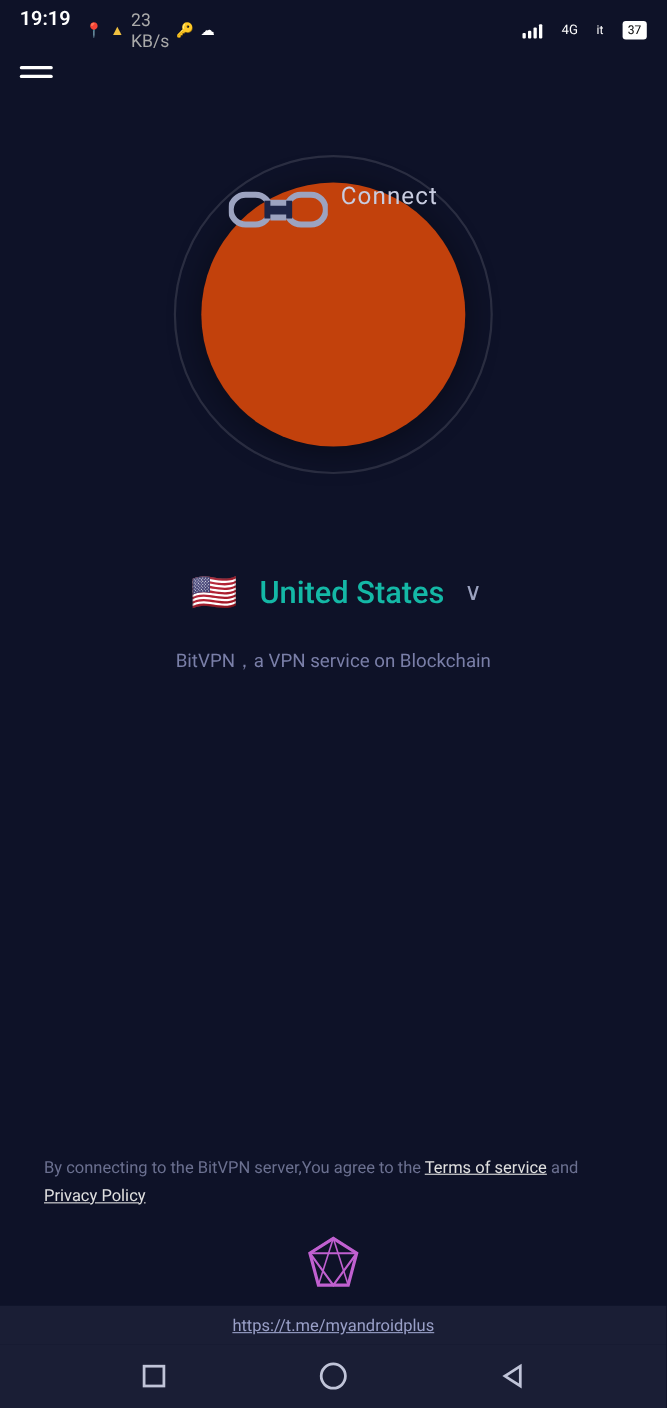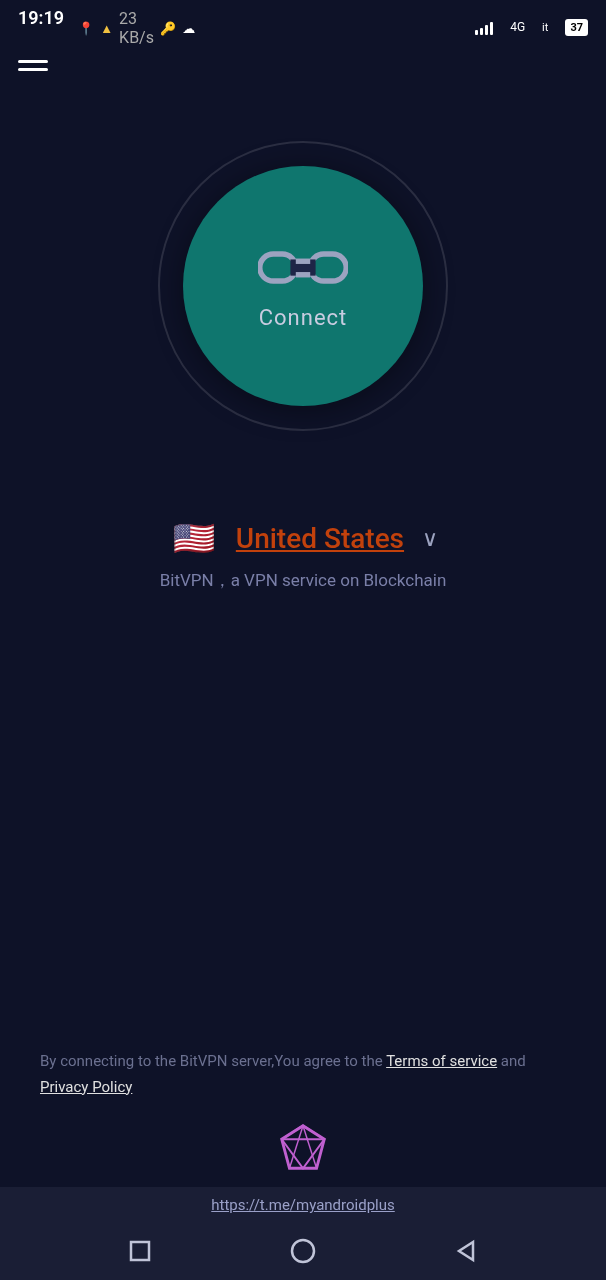--- a/index.html
+++ b/index.html
@@ -43,21 +43,21 @@
       gap: 17px;
     }
 
     .battery-icon {
       display: inline-flex;
       align-items: flex-end;
       background: #fff;
       border-radius: 3px;
       padding: 2px 5px;
       font-size: 11px;
-      font-weight: bold;
+      font-weight: normal;
       color: #000;
       gap: 2px;
     }
 
     .signal-bars {
       display: flex;
       align-items: flex-end;
       gap: 2px;
       height: 16px;
     }
@@ -100,24 +100,24 @@
       display: flex;
       align-items: center;
       justify-content: center;
       cursor: pointer;
     }
 
     .connect-inner {
       width: 240px;
       height: 240px;
       border-radius: 50%;
-      background: #0f766e;
-      display: flex;
-      flex-direction: column;
-      align-items: center;
+      background: #c2410c;
+      display: flex;
+      flex-direction: row;
+      align-items: flex-start;
       justify-content: center;
       gap: 12px;
       box-shadow: 0 4px 30px rgba(0,0,0,0.4);
     }
 
     .connect-label {
       font-size: 22px;
       color: #c8cce0;
       font-weight: 400;
       letter-spacing: 1px;
@@ -139,32 +139,31 @@
       overflow: hidden;
       display: flex;
       align-items: center;
       justify-content: center;
       font-size: 34px;
     }
 
     .country-name {
       font-size: 28px;
       font-weight: 500;
-      color: #c2410c;
-      text-decoration: underline;
+      color: #14b8a6;
     }
 
     .chevron-down {
       font-size: 22px;
       color: #9ca3c0;
       margin-left: 4px;
     }
 
     .tagline {
-      margin-top: 4px;
+      margin-top: 24px;
       font-size: 17px;
       color: #7a7fa8;
       text-align: center;
     }
 
     
     .terms-section {
       position: absolute;
       bottom: 180px;
       left: 0;

